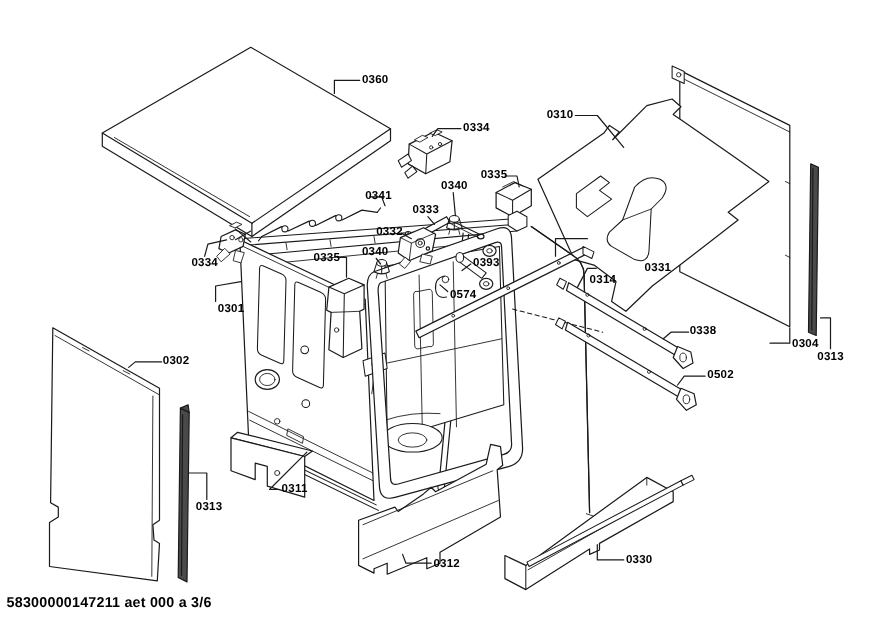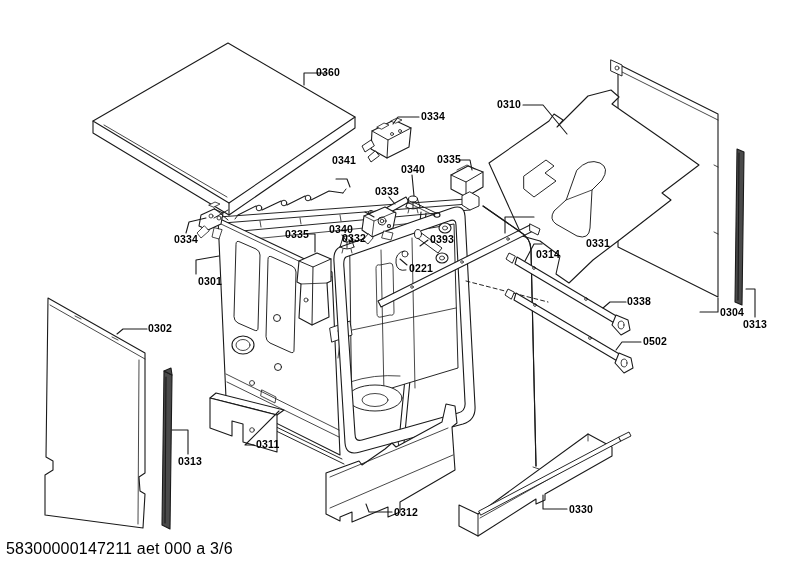--- a/index.html
+++ b/index.html
@@ -14,21 +14,21 @@
   }
   .f{fill:#ffffff;}
   .dk{fill:#4a4a4a;stroke:#1a1a1a;}
   .thin{stroke-width:0.8;}
   .med{stroke-width:0.95;}
   .part-label{
     position:absolute;font-size:10.5px;font-weight:bold;color:#000;
     white-space:nowrap;letter-spacing:0.2px;line-height:11px;
   }
   .footer-code{
-    position:absolute;left:6px;top:540px;font-size:16px;font-weight:normal;
+    position:absolute;left:6px;top:540px;font-size:13px;font-weight:bold;
     color:#000;letter-spacing:0.2px;text-align:right;
   }
 </style>
 </head>
 <body>
 
 <div class="stage">
 
   <svg width="800" height="566" viewBox="0 0 800 566">
 
@@ -264,33 +264,33 @@
         <polyline points="641,342 622,342 616,350" fill="none" stroke="#1a1a1a" stroke-width="1"></polyline>
         <polyline points="755,317 755,289 746,289" fill="none" stroke="#1a1a1a" stroke-width="1"></polyline>
         <polyline points="188,454 188,430 172,430" fill="none" stroke="#1a1a1a" stroke-width="1"></polyline>
         <polyline points="254,445 245,445 279,411" fill="none" stroke="#1a1a1a" stroke-width="1"></polyline>
         <polyline points="392,512 369,512 366,504" fill="none" stroke="#1a1a1a" stroke-width="1"></polyline>
         <polyline points="567,509 543,509 543,495" fill="none" stroke="#1a1a1a" stroke-width="1"></polyline>
       </g>
   </svg>
 
   <div id="labels-layer">
-      <div class="part-label" style="left: 316px; top: 67px; text-align: right;">0360</div>
+      <div class="part-label" style="left: 329px; top: 67px; text-align: right;">0360</div>
       <div class="part-label" style="left: 421px; top: 111px;">0334</div>
       <div class="part-label" style="left: 497px; top: 99px;">0310</div>
-      <div class="part-label" style="left: 312px; top: 155px; padding-left: 20px;">0341</div>
+      <div class="part-label" style="left: 312px; top: 173px; padding-left: 20px;">0341</div>
       <div class="part-label" style="left: 437px; top: 154px;">0335</div>
       <div class="part-label" style="left: 401px; top: 164px;">0340</div>
       <div class="part-label" style="left: 375px; top: 186px; text-align: center;">0333</div>
-      <div class="part-label" style="left: 342px; top: 206px; margin-top: 27px;">0332</div>
+      <div class="part-label" style="left: 342px; top: 206px;">0332</div>
       <div class="part-label" style="left: 329px; top: 224px;">0340</div>
       <div class="part-label" style="left: 536px; top: 204px; margin-top: 45px;">0314</div>
       <div class="part-label" style="left: 544px; top: 238px; padding-left: 42px;">0331</div>
       <div class="part-label" style="left: 430px; top: 234px;">0393</div>
-      <div class="part-label" style="left: 409px; top: 263px;">0221</div>
+      <div class="part-label" style="left: 409px; top: 263px;">0574</div>
       <div class="part-label" style="left: 174px; top: 234px;">0334</div>
       <div class="part-label" style="left: 182px; top: 276px; margin-left: 16px;">0301</div>
       <div class="part-label" style="left: 285px; top: 229px;">0335</div>
       <div class="part-label" style="left: 148px; top: 323px;">0302</div>
       <div class="part-label" style="left: 627px; top: 296px;">0338</div>
       <div class="part-label" style="left: 676px; top: 307px; padding-left: 44px;">0304</div>
       <div class="part-label" style="left: 643px; top: 336px;">0502</div>
       <div class="part-label" style="left: 743px; top: 319px;">0313</div>
       <div class="part-label" style="left: 178px; top: 456px;">0313</div>
       <div class="part-label" style="left: 256px; top: 439px;">0311</div>

